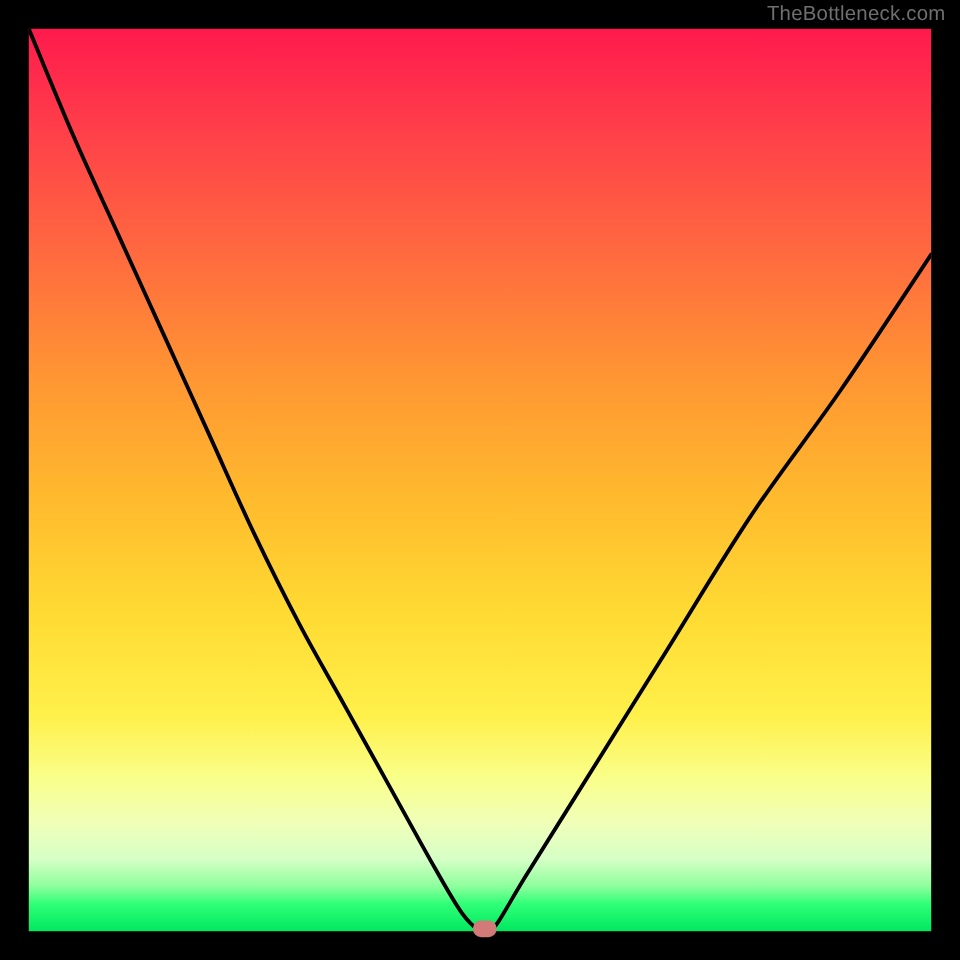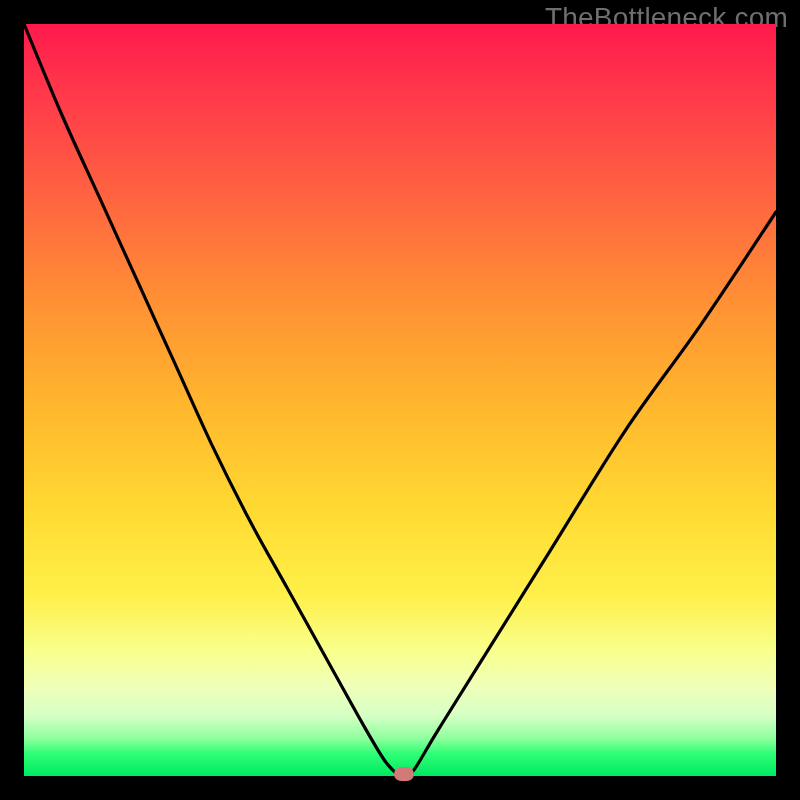--- a/index.html
+++ b/index.html
@@ -40,21 +40,21 @@
       #8eff9d 95%,
       #2fff76 97%,
       #00e860 100%
     );
   }
   .watermark {
     position: absolute;
     top: 2px;
     right: 12px;
     color: #6f6f6f;
-    font-size: 28px;
+    font-size: 17px;
     letter-spacing: 0.2px;
     user-select: none;
   }
   svg.curve {
     position: absolute;
     top: 0;
     left: 0;
     width: 752px;
     height: 752px;
   }

